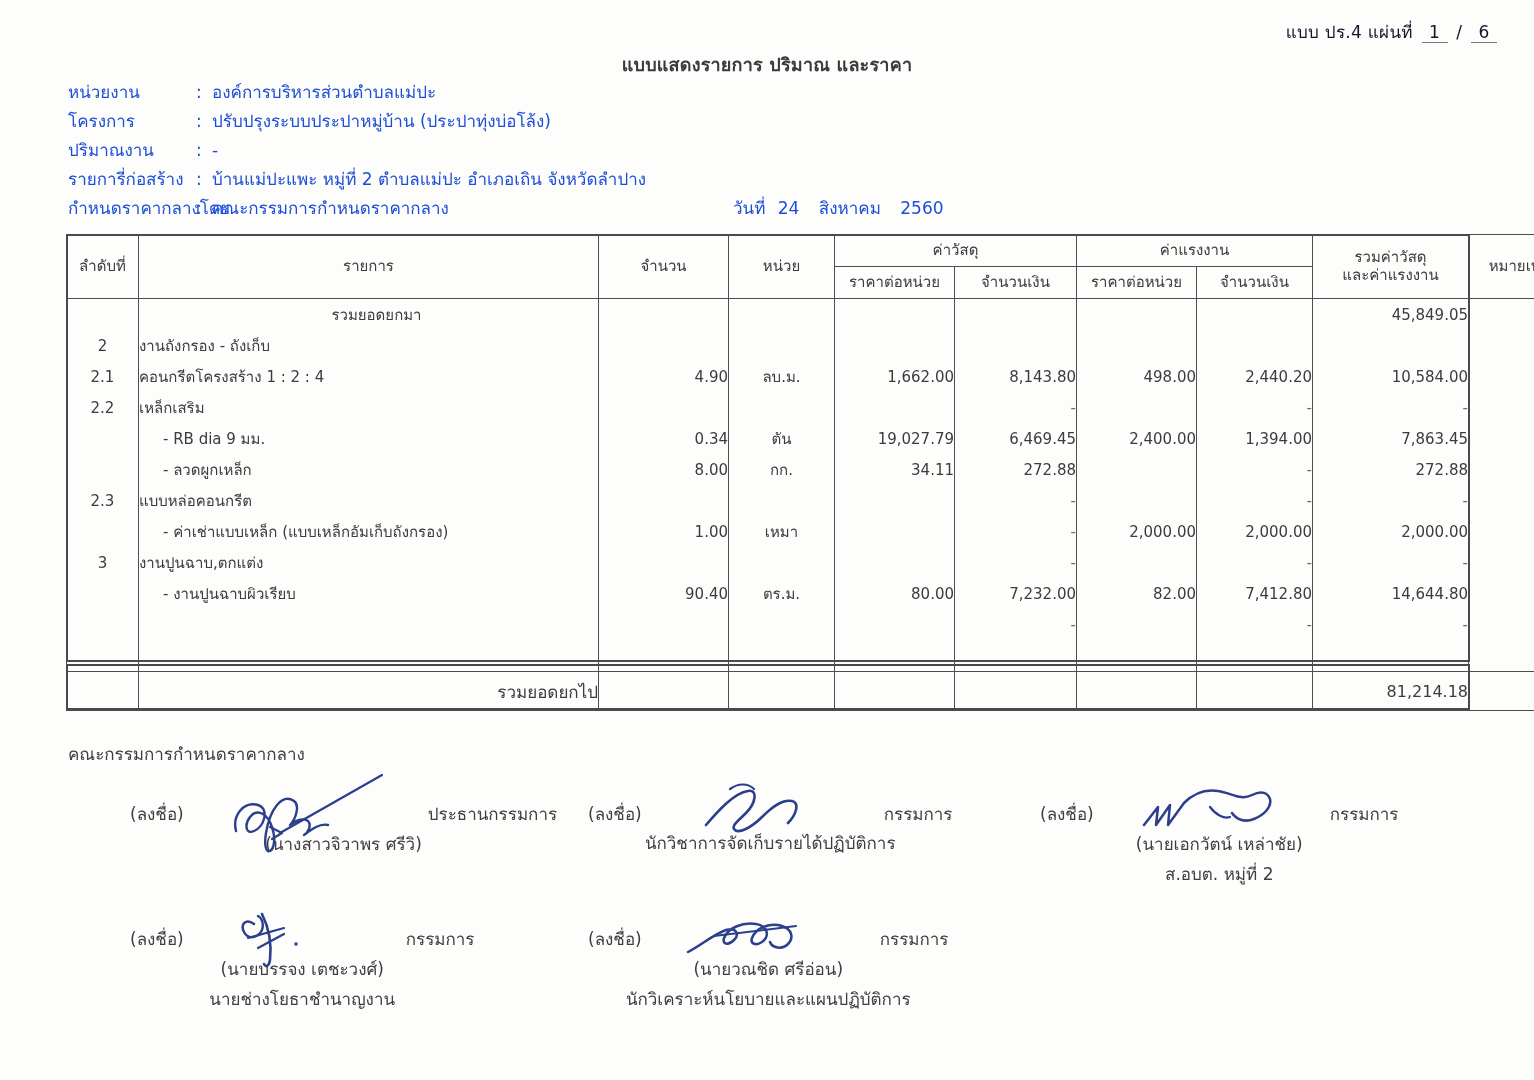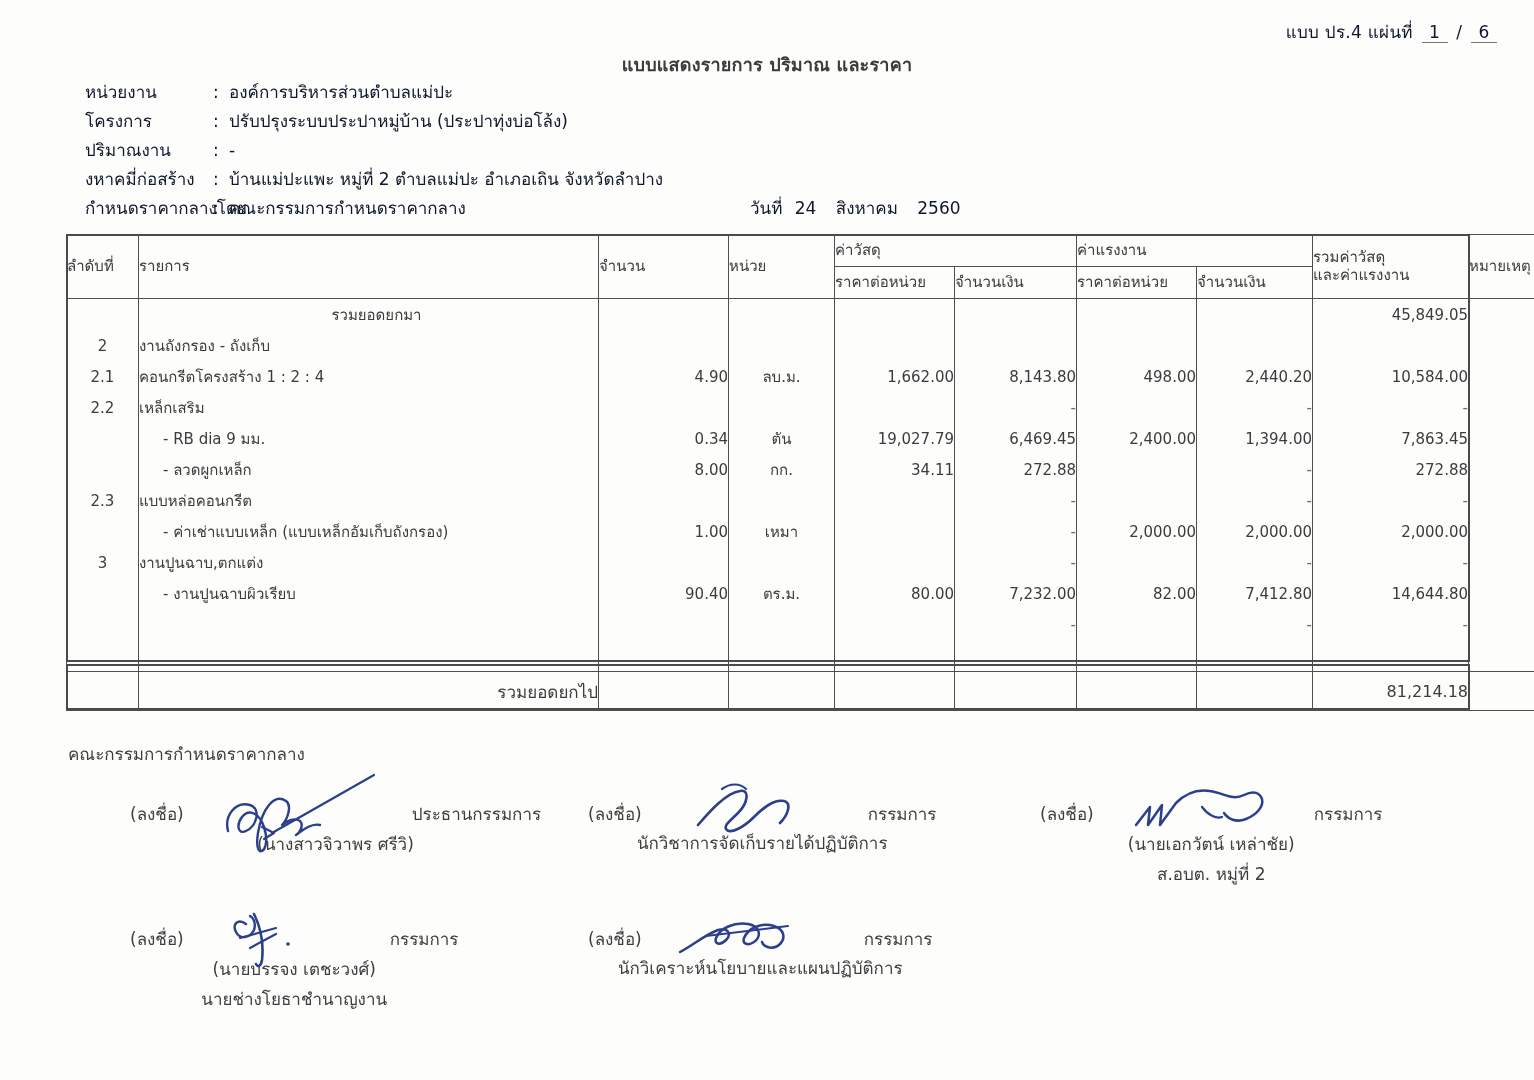--- a/index.html
+++ b/index.html
@@ -52,24 +52,24 @@
     font-size: 18px;
     font-weight: bold;
     color: #3b3b3b;
     letter-spacing: 0.2px;
   }
 
   
   .meta {
     position: absolute;
     top: 78px;
-    left: 85px;
+    left: 68px;
     width: 1400px;
     font-size: 17px;
-    color: #0f172a;
+    color: #1d4ed8;
   }
   .meta-row {
     display: flex;
     align-items: baseline;
     height: 29px;
     white-space: nowrap;
   }
   .meta-label {
     width: 128px;
     flex: 0 0 128px;
@@ -104,21 +104,21 @@
     font-size: 15px;
     color: #3c3c3c;
   }
   table.boq th, table.boq td {
     border: 1px solid #4e4e4e;
     padding: 0;
     vertical-align: middle;
   }
   table.boq thead th {
     font-weight: normal;
-    text-align: left;
+    text-align: center;
     height: 31px;
     line-height: 1.15;
     font-size: 15px;
   }
   thead th.h-tall { height: 62px; }
 
   
   table.boq tbody td {
     height: 31px;
     border-left: 1px solid #4e4e4e;
@@ -177,21 +177,21 @@
     position: absolute;
     font-size: 17px;
     color: #3e3e3e;
     text-align: center;
     white-space: nowrap;
   }
   .sig-line1 {
     display: flex;
     align-items: center;
     justify-content: flex-start;
-    gap: 4px;
+    gap: 12px;
     height: 26px;
   }
   .sig-paren { flex: 0 0 auto; }
   .sig-space { position: relative; flex: 0 0 auto; }
   .sig-role  { flex: 0 0 auto; }
   .sig-name  { margin-top: 4px; }
   .sig-title { margin-top: 3px; }
 
   .ink {
     position: absolute;
@@ -232,21 +232,21 @@
       <span class="meta-label">โครงการ</span>
       <span class="meta-colon">:</span>
       <span class="meta-value">ปรับปรุงระบบประปาหมู่บ้าน (ประปาทุ่งบ่อโล้ง)</span>
     </div>
     <div class="meta-row">
       <span class="meta-label">ปริมาณงาน</span>
       <span class="meta-colon">:</span>
       <span class="meta-value">-</span>
     </div>
     <div class="meta-row">
-      <span class="meta-label">งหาคมี่ก่อสร้าง</span>
+      <span class="meta-label">รายการี่ก่อสร้าง</span>
       <span class="meta-colon">:</span>
       <span class="meta-value">บ้านแม่ปะแพะ หมู่ที่ 2 ตำบลแม่ปะ  อำเภอเถิน  จังหวัดลำปาง</span>
     </div>
     <div class="meta-row">
       <span class="meta-label">กำหนดราคากลางโดย</span>
       <span class="meta-colon">:</span>
       <span class="meta-value">คณะกรรมการกำหนดราคากลาง</span>
     </div>
 
     <div class="meta-date">
@@ -533,18 +533,19 @@
       <span class="sig-space" style="width:214px">
         <span class="ink" style="left:30px; top:-26px">
           <svg width="150" height="52" viewBox="0 0 150 52">
             <path d="M4 40 C16 34 30 22 42 18 C52 15 56 22 50 28 C44 34 38 32 40 26 C44 16 58 10 72 12 C84 14 86 24 78 30 C72 34 66 32 68 26 C72 16 86 10 98 14 C108 17 110 26 104 32 C98 38 88 36 86 30" fill="none" stroke="#2b3f8c" stroke-width="2.5" stroke-linecap="round" stroke-linejoin="round"></path>
             <path d="M30 24 L112 14" fill="none" stroke="#2b3f8c" stroke-width="2" stroke-linecap="round"></path>
           </svg>
         </span>
       </span>
       <span class="sig-role">กรรมการ</span>
     </div>
+    <div class="sig-name">(นายวณชิด  ศรีอ่อน)</div>
     <div class="sig-title">นักวิเคราะห์นโยบายและแผนปฏิบัติการ</div>
   </div>
 
   <div class="tbl-outer-main"></div>
   <div class="tbl-outer-bottom"></div>
 </div>
 
 </body></html>

